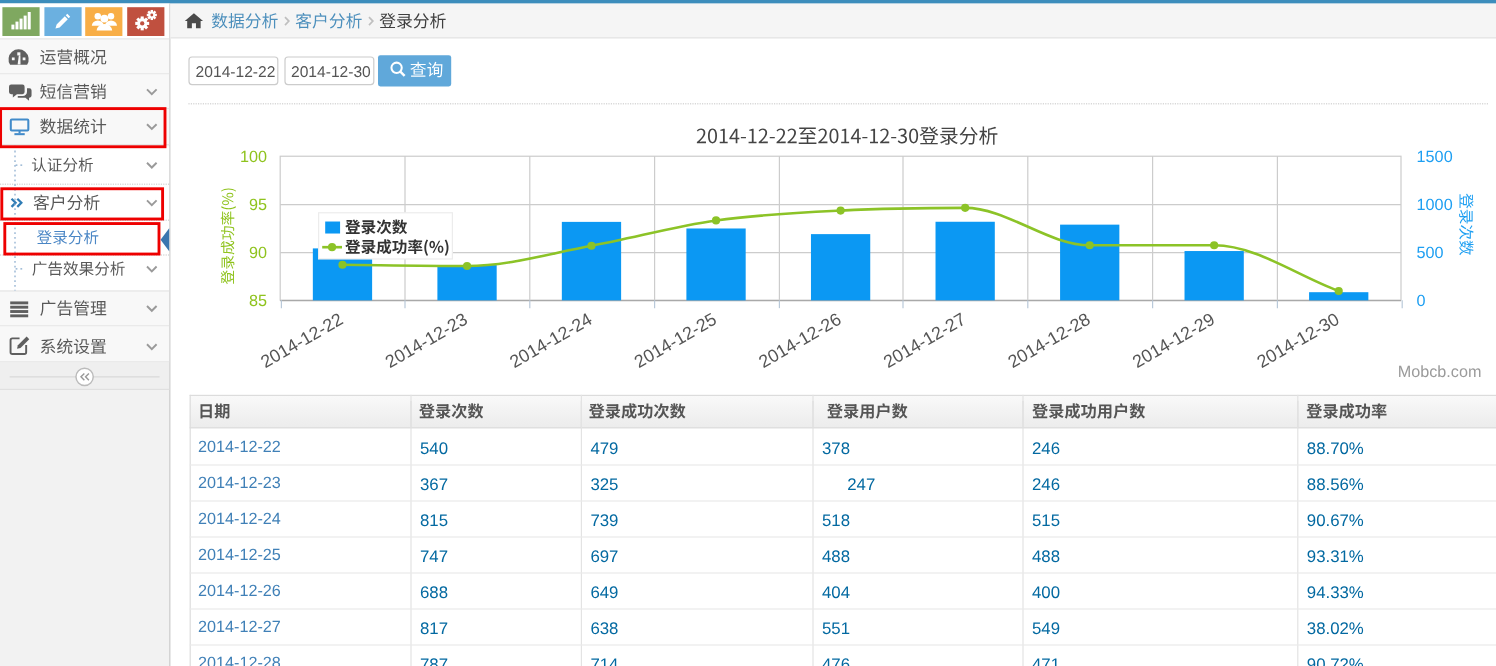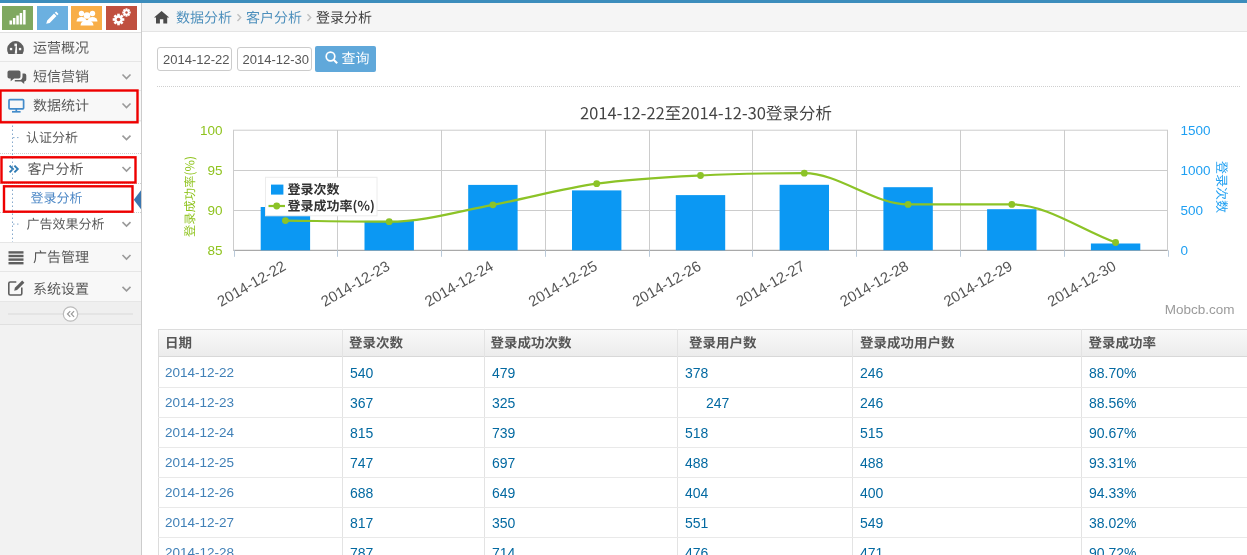--- a/index.html
+++ b/index.html
@@ -97,21 +97,21 @@
 <div class="cell dlink" style="left:7px">2014-12-26</div>
 <div class="cell num" style="left:192px">688</div>
 <div class="cell num" style="left:334px">649</div>
 <div class="cell num" style="left:527px">404</div>
 <div class="cell num" style="left:702px">400</div>
 <div class="cell num" style="left:931px">94.33%</div>
 </div>
 <div class="trow" style="top:508px">
 <div class="cell dlink" style="left:7px">2014-12-27</div>
 <div class="cell num" style="left:192px">817</div>
-<div class="cell num" style="left:334px">350</div>
+<div class="cell num" style="left:334px">638</div>
 <div class="cell num" style="left:527px">551</div>
 <div class="cell num" style="left:702px">549</div>
 <div class="cell num" style="left:931px">38.02%</div>
 </div>
 <div class="trow" style="top:538px">
 <div class="cell dlink" style="left:7px">2014-12-28</div>
 <div class="cell num" style="left:192px">787</div>
 <div class="cell num" style="left:334px">714</div>
 <div class="cell num" style="left:527px">476</div>
 <div class="cell num" style="left:702px">471</div>

